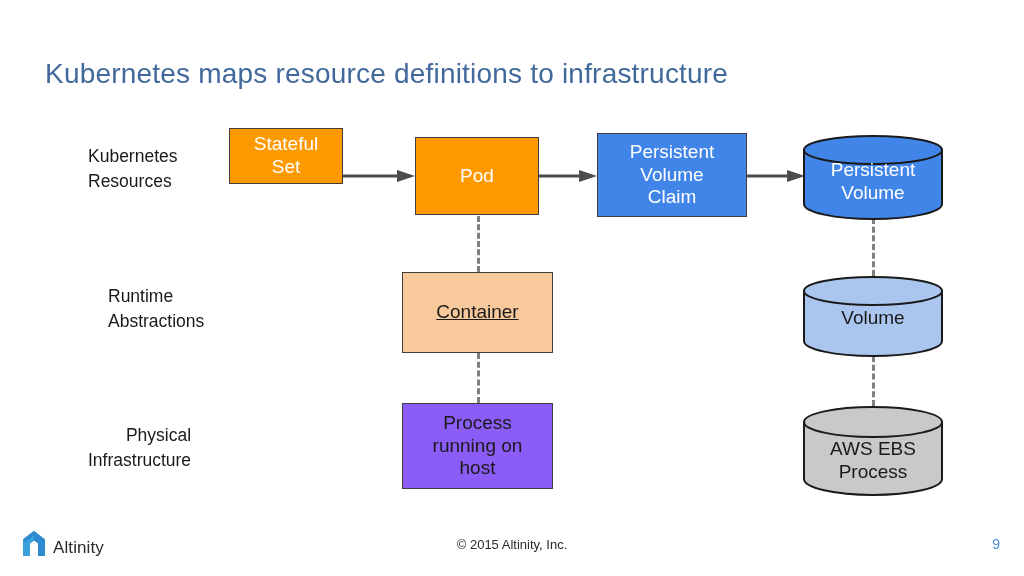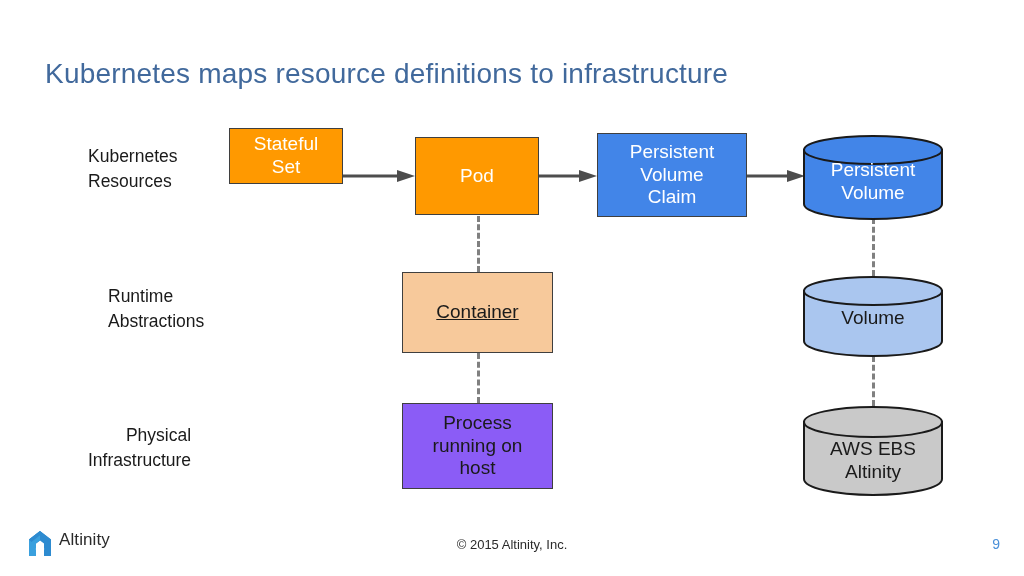--- a/index.html
+++ b/index.html
@@ -92,24 +92,24 @@
   
   .dashed-v {
     position: absolute;
     width: 0;
     border-left: 3px dashed #808080;
   }
 
   
   .footer-logo-wrap {
     position: absolute;
-    left: 28px;
+    left: 22px;
     top: 530px;
     display: flex;
-    align-items: flex-start;
+    align-items: flex-end;
     gap: 7px;
   }
   .footer-logo-mark { width: 24px; height: 28px; display: block; }
   .footer-logo-text {
     font-size: 17px;
     color: #2b2b2b;
     letter-spacing: 0.1px;
   }
   .footer-copyright {
     position: absolute;
@@ -199,21 +199,21 @@
   <div class="node gray" style="left:402px; top:403px; width:151px; height:86px;">Process
 running on
 host</div>
 
   <div class="cyl" style="left:803px; top:406px; width:140px; height:90px;">
     <svg width="140" height="90" viewBox="0 0 140 90">
       <path d="M1,16 L1,73 A69,16 0 0 0 139,73 L139,16 Z" fill="#c9c9c9" stroke="#1a1a1a" stroke-width="2"></path>
       <ellipse cx="70" cy="16" rx="69" ry="15" fill="#c9c9c9" stroke="#1a1a1a" stroke-width="2"></ellipse>
     </svg>
     <div class="cyl-label dark" style="top:32px;">AWS EBS
-Altinity</div>
+Process</div>
   </div>
 
   <div class="footer-logo-wrap">
     <svg class="footer-logo-mark" viewBox="0 0 24 28">
       <path d="M12 1 L23 9.5 L23 26 L16 26 L16 13.5 L12 10.5 L8 13.5 L8 26 L1 26 L1 9.5 Z" fill="#2e8bd0"></path>
       <path d="M12 1 L1 9.5 L1 26 L8 26 L8 13.5 L12 10.5 Z" fill="#3aa0de"></path>
       <path d="M8 17 L8 26 L16 26 L16 22 L12 22 L12 17 Z" fill="#ffffff"></path>
       <circle cx="12" cy="19" r="4.2" fill="#ffffff"></circle>
       <path d="M12 1 L23 9.5 L20.5 12 L12 5.3 L3.5 12 L1 9.5 Z" fill="#2e8bd0"></path>
     </svg>

